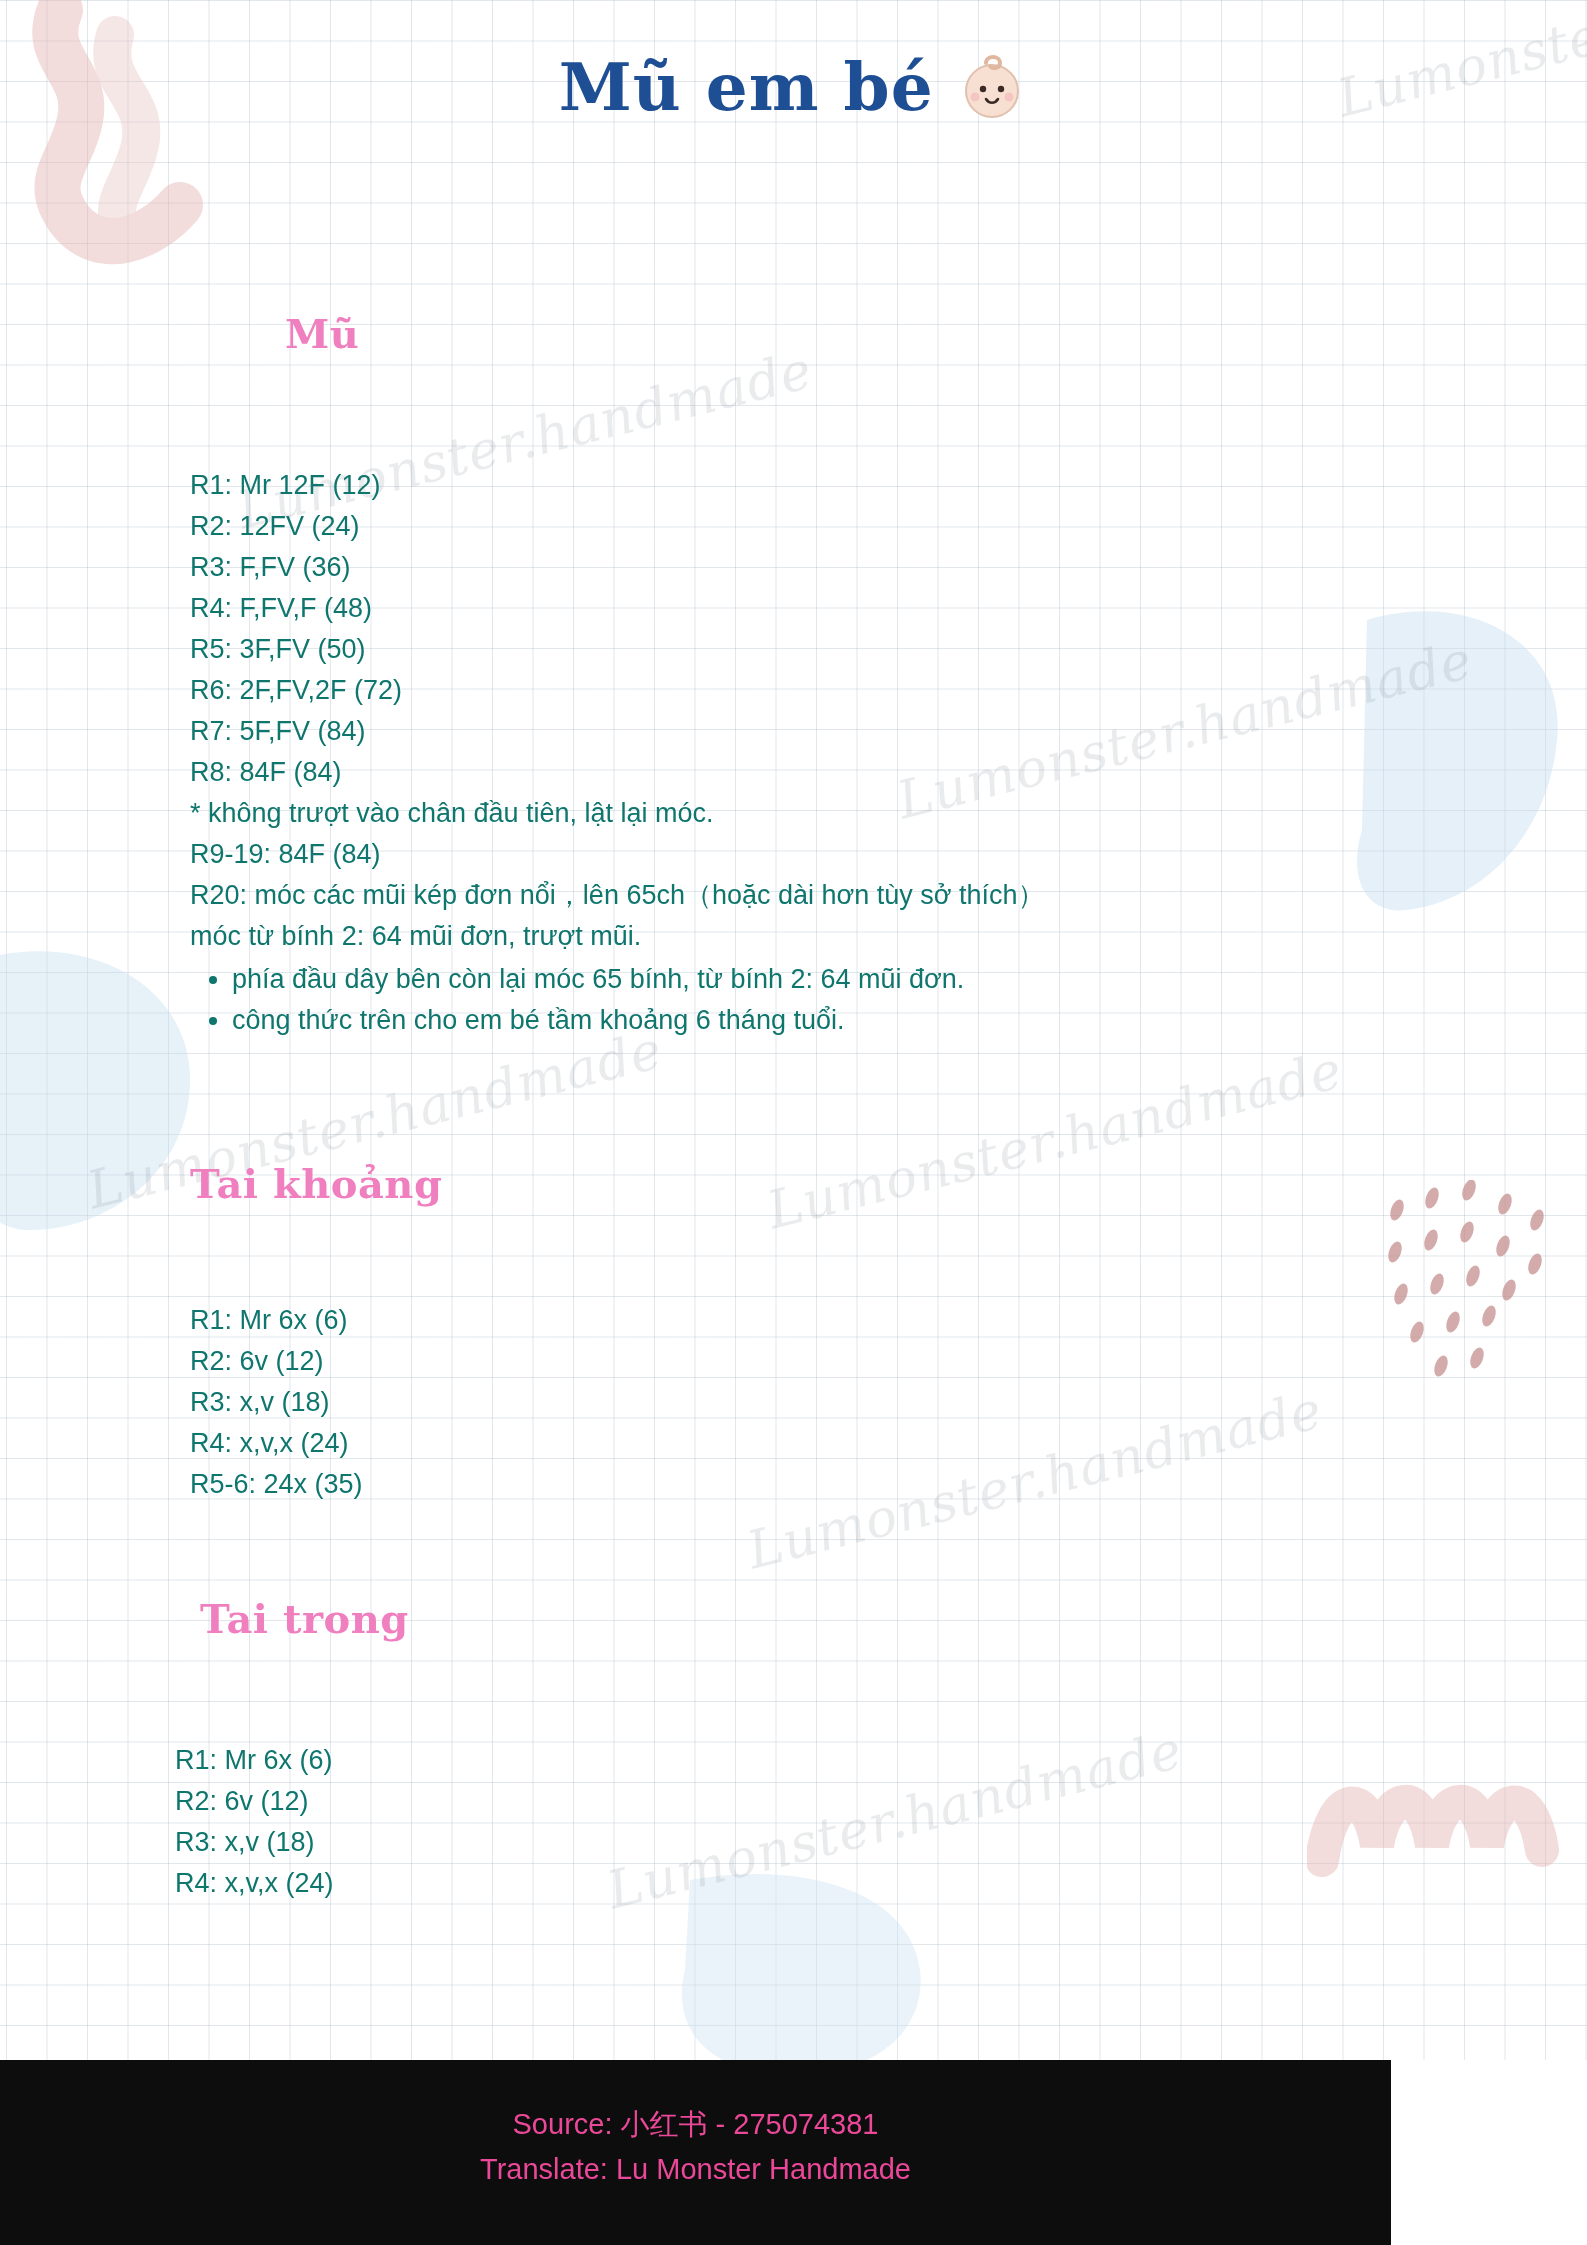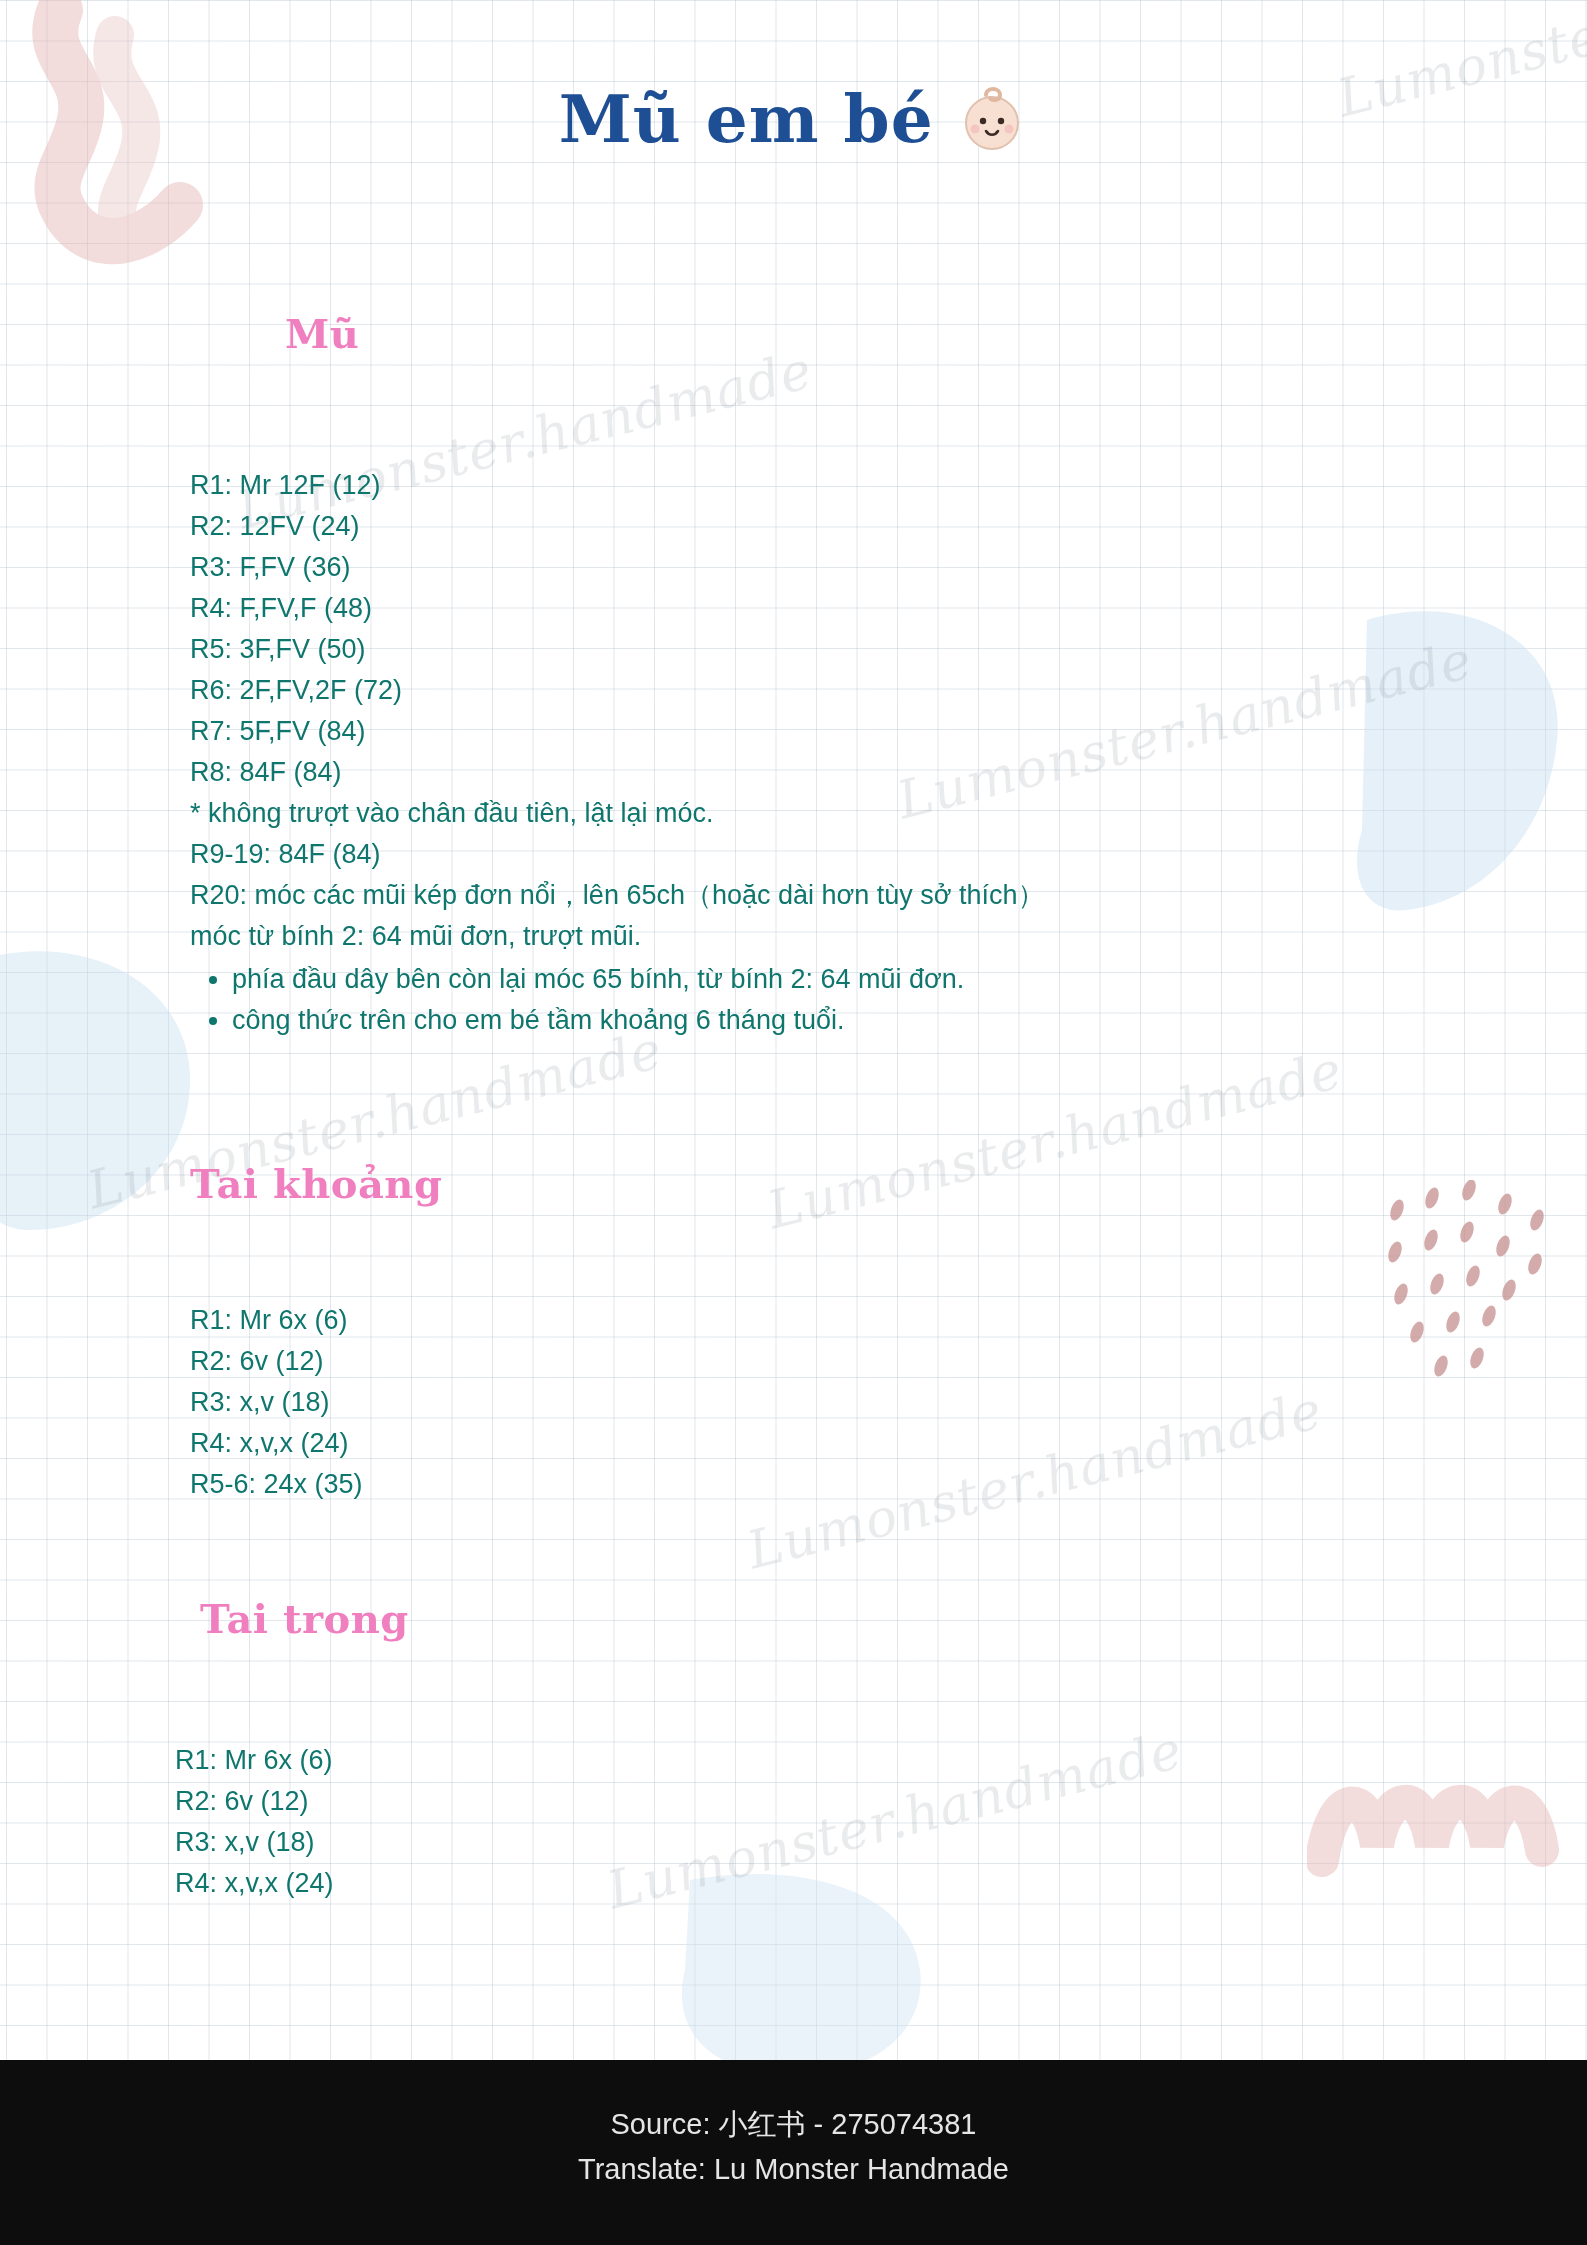--- a/index.html
+++ b/index.html
@@ -61,21 +61,20 @@
     pointer-events: none;
     letter-spacing: 1px;
   }
 
   
   .title-wrap {
     position: absolute;
     left: 0; top: 48px;
     width: 1587px;
     text-align: center;
-    margin-top: 32px;
   }
   .title {
     display: inline-block;
     font-family: "DejaVu Serif", serif;
     font-weight: bold;
     font-size: 66px;
     color: #1e4f94;
     letter-spacing: 1px;
     vertical-align: middle;
   }
@@ -111,24 +110,24 @@
     margin: 2px 0 0 0;
     padding-left: 42px;
     list-style: disc;
   }
   .bullets li { margin: 0; padding: 0; }
 
   
   .footer {
     position: absolute;
     left: 0; top: 2060px;
-    width: 1587px;
+    width: 1391px;
     height: 185px;
     background: #0d0d0d;
-    color: #e5e5e5;
+    color: #ec4899;
     text-align: center;
     font-size: 29px;
     line-height: 1.55;
     padding-top: 42px;
     box-sizing: border-box;
   }
   .footer div { font-family: "Liberation Sans", sans-serif; }
 </style>
 </head>
 <body>

